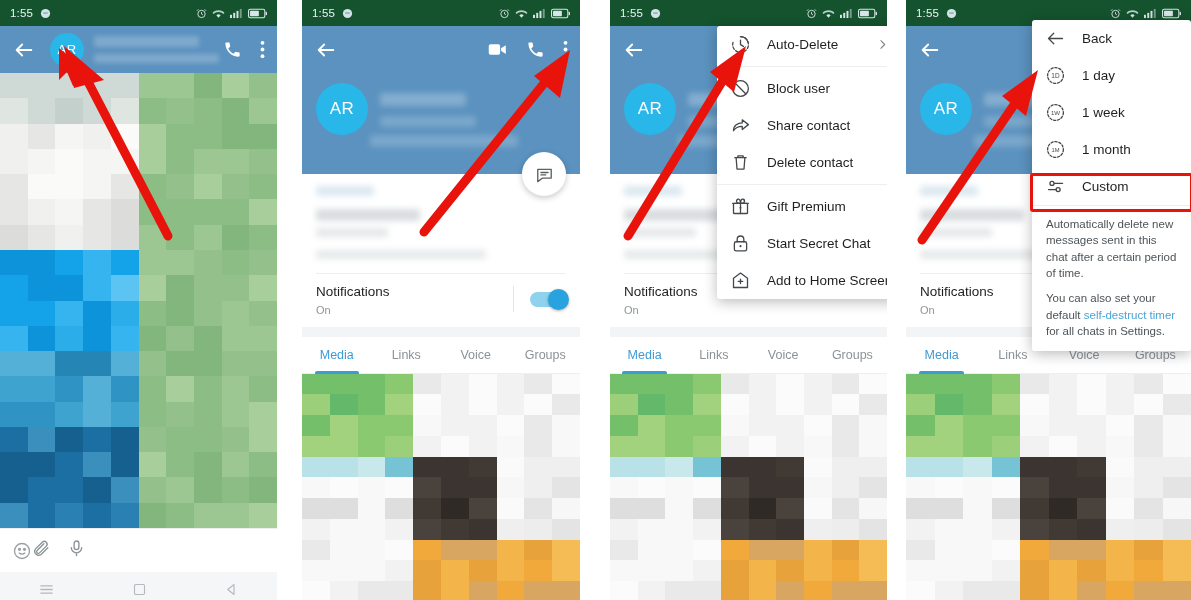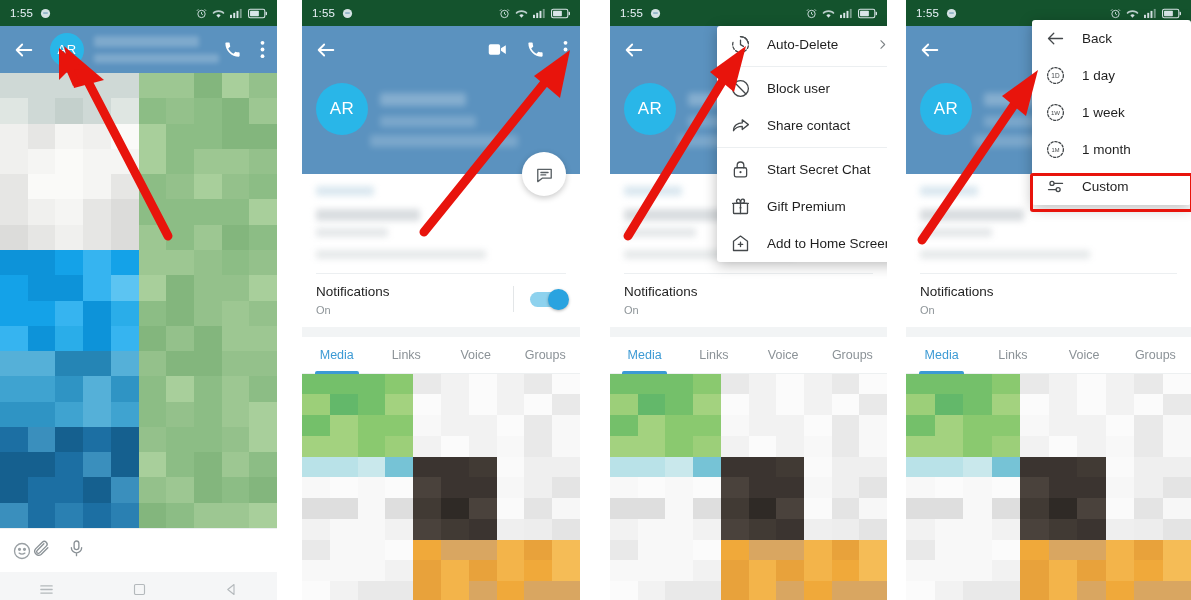--- a/index.html
+++ b/index.html
@@ -941,41 +941,49 @@
           <span>Block user</span>
         </div>
         <div class="menu-item">
           <span class="menu-ic">
             <svg width="21" height="21" viewBox="0 0 24 24" fill="none" stroke="#44484b" stroke-width="1.5" stroke-linecap="round" stroke-linejoin="round">
               <path d="M4 18c0-6 5-9 10-9V5.5L21 11l-7 5.5V13c-5 0-8 1.6-10 5z"></path>
             </svg>
           </span>
           <span>Share contact</span>
         </div>
-        <div class="menu-sep"></div>
         <div class="menu-item">
           <span class="menu-ic">
             <svg width="21" height="21" viewBox="0 0 24 24" fill="none" stroke="#44484b" stroke-width="1.5" stroke-linecap="round" stroke-linejoin="round">
-              <rect x="5" y="10" width="14" height="10.5" rx="2"></rect>
-              <path d="M8.2 10V7.2a3.8 3.8 0 0 1 7.6 0V10"></path>
-              <circle cx="12" cy="15" r="1.2" fill="#44484b" stroke="none"></circle>
-            </svg>
-          </span>
-          <span>Start Secret Chat</span>
-        </div>
+              <path d="M5.5 6.5h13M9 6.5V4.4h6v2.1M7 6.5l1 13h8l1-13"></path>
+            </svg>
+          </span>
+          <span>Delete contact</span>
+        </div>
+        <div class="menu-sep"></div>
         <div class="menu-item">
           <span class="menu-ic">
             <svg width="21" height="21" viewBox="0 0 24 24" fill="none" stroke="#44484b" stroke-width="1.5" stroke-linecap="round" stroke-linejoin="round">
               <rect x="4" y="8.5" width="16" height="11.5" rx="1"></rect>
               <path d="M3 8.5h18M12 8.5V20"></path>
               <path d="M12 8.5C10 8.5 7.5 7.8 7.5 6a2 2 0 0 1 4-.6zM12 8.5c2 0 4.5-.7 4.5-2.5a2 2 0 0 0-4-.6z"></path>
               <circle cx="12" cy="13.5" r="1.1" fill="#44484b" stroke="none"></circle>
             </svg>
           </span>
           <span>Gift Premium</span>
+        </div>
+        <div class="menu-item">
+          <span class="menu-ic">
+            <svg width="21" height="21" viewBox="0 0 24 24" fill="none" stroke="#44484b" stroke-width="1.5" stroke-linecap="round" stroke-linejoin="round">
+              <rect x="5" y="10" width="14" height="10.5" rx="2"></rect>
+              <path d="M8.2 10V7.2a3.8 3.8 0 0 1 7.6 0V10"></path>
+              <circle cx="12" cy="15" r="1.2" fill="#44484b" stroke="none"></circle>
+            </svg>
+          </span>
+          <span>Start Secret Chat</span>
         </div>
         <div class="menu-item">
           <span class="menu-ic">
             <svg width="21" height="21" viewBox="0 0 24 24" fill="none" stroke="#44484b" stroke-width="1.5" stroke-linecap="round" stroke-linejoin="round">
               <path d="M4 9.5L12 3.5l8 6V20H4z"></path>
               <path d="M12 10.5v5M9.5 13h5"></path>
             </svg>
           </span>
           <span>Add to Home Screen</span>
         </div>
@@ -1230,20 +1238,24 @@
           <span class="menu-ic">
             <svg width="21" height="21" viewBox="0 0 24 24" fill="none" stroke="#44484b" stroke-width="1.5" stroke-linecap="round" stroke-linejoin="round">
               <circle cx="8" cy="8.5" r="2.3"></circle>
               <path d="M11 8.5h9"></path>
               <circle cx="15" cy="15.5" r="2.3"></circle>
               <path d="M12.3 15.5H4"></path>
             </svg>
           </span>
           <span>Custom</span>
         </div>
+        <div class="submenu-desc">
+          <p>Automatically delete new messages sent in this chat after a certain period of time.</p>
+          <p>You can also set your default <span class="link">self-destruct timer</span> for all chats in Settings.</p>
+        </div>
       </div>
     <div class="hl-box" id="custom-highlight" style="left: 124px; top: 173px; width: 163px; height: 39px; border-color: rgb(232, 20, 12);"></div>
 
     <svg class="arrow" style="left:6px;top:58px;" width="130" height="190" viewBox="0 0 130 190">
       <path d="M10 182 L108 38" stroke="#e8140c" stroke-width="9" stroke-linecap="round"></path>
       <path d="M126 12 L114 58 L90 38 Z" fill="#e8140c"></path>
     </svg>
   </div>
 
 </div>

